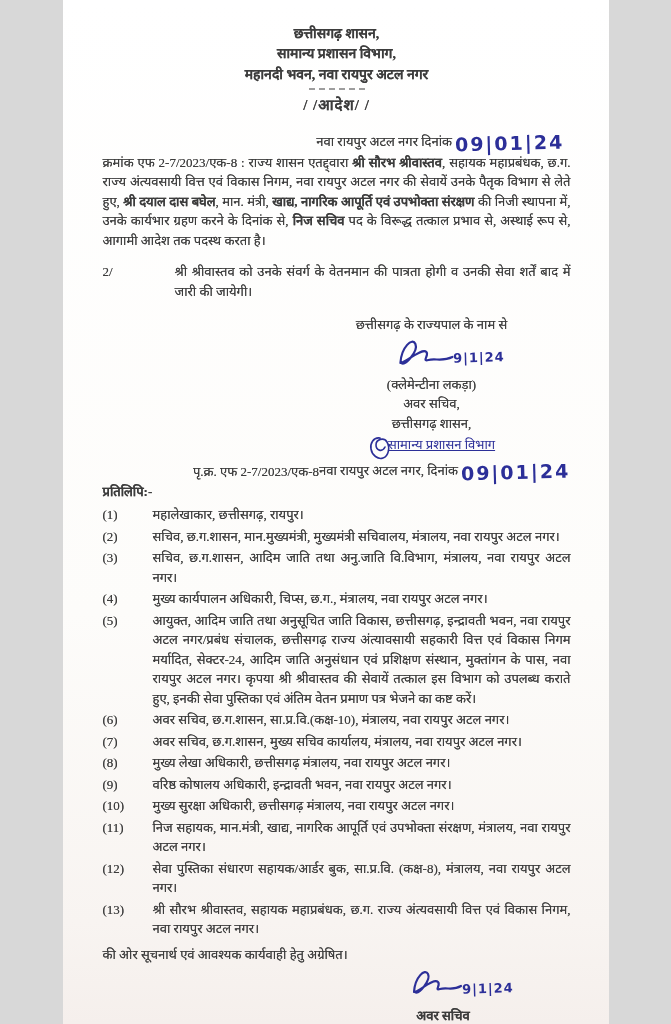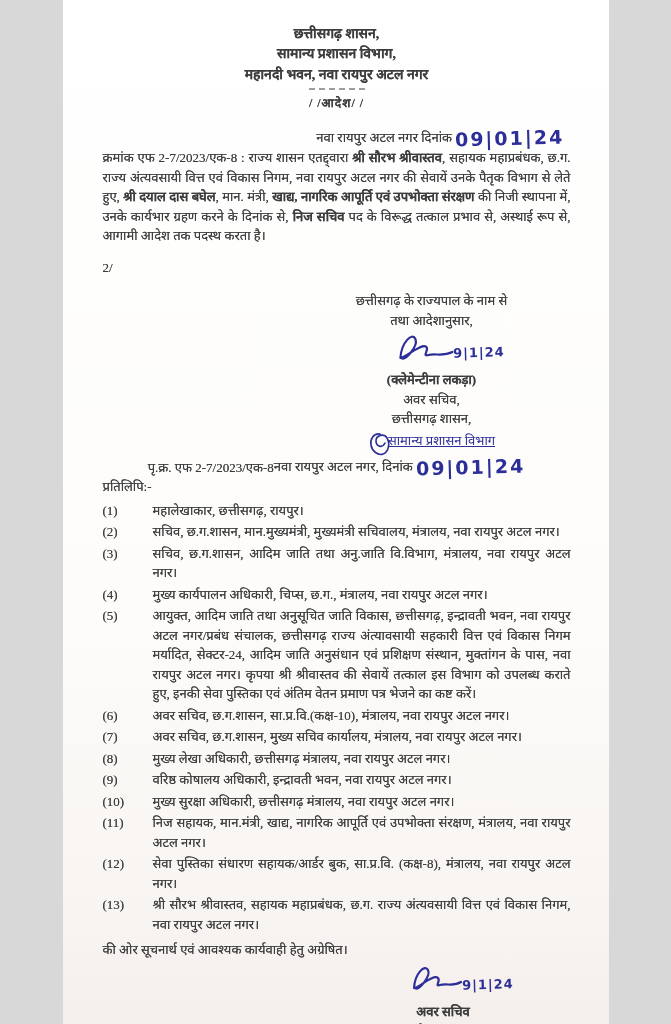--- a/index.html
+++ b/index.html
@@ -13,21 +13,21 @@
     font-family:"Liberation Serif","DejaVu Sans",serif;
     font-size:13px;
     line-height:1.5;
     box-sizing:border-box;
     padding:24px 38px 10px 40px;
     text-shadow:0 0 .5px rgba(70,70,70,.75);
   }
   .center{text-align:center;}
   .hdr{font-weight:700;font-size:14px;line-height:1.45;}
   .divider{width:56px;border-top:2px dashed #6a6a6a;margin:3px auto 4px auto;opacity:.65;}
-  .order-title{font-weight:700;font-size:12px;letter-spacing:1px;margin-top:2px;}
+  .order-title{font-weight:700;font-size:15px;letter-spacing:1px;margin-top:2px;}
   .dateline{text-align:right;margin-top:16px;padding-right:6px;}
   .hand{
     display:inline-block;
     color:#2c2f98;
     font-family:"DejaVu Sans",sans-serif;
     font-weight:700;
     font-size:19px;
     letter-spacing:2px;
     transform:rotate(-1.5deg);
     text-shadow:none;
@@ -41,24 +41,24 @@
   .para2 .pnum{width:72px;flex:0 0 auto;}
   .para2 .ptext{flex:1;text-align:justify;}
   .sign-top{width:270px;margin:14px 4px 0 auto;text-align:center;position:relative;}
   .sign-bottom{width:235px;margin:2px 10px 0 auto;text-align:center;position:relative;}
   .sigline{white-space:nowrap;}
   .sig-wrap{height:40px;position:relative;}
   .sig-wrap svg{position:absolute;left:50%;top:0;transform:translateX(-60%);}
   .sig-date{position:absolute;left:58%;top:16px;}
   .stamp-line{white-space:nowrap;position:relative;text-align:center;}
   .stamp-line svg{vertical-align:middle;margin-right:-4px;position:relative;top:2px;}
-  .ref-row{display:flex;justify-content:center;align-items:flex-end;margin-top:2px;}
+  .ref-row{display:flex;justify-content:flex-end;align-items:flex-end;margin-top:2px;}
   .ref-left{white-space:nowrap;}
   .ref-right{white-space:nowrap;text-align:right;}
-  .copy-label{margin-top:0px;}
+  .copy-label{margin-top:0px;font-weight:bold;}
   .copies{margin-top:4px;}
   .copy-row{display:flex;margin-bottom:2px;}
   .copy-num{width:50px;flex:0 0 auto;}
   .copy-text{flex:1;text-align:justify;}
   .footer-line{margin-top:6px;}
   .blue{color:#2c2f98;text-shadow:none;}
 </style>
 </head>
 <body>
 
@@ -76,32 +76,32 @@
     <span>नवा रायपुर अटल नगर दिनांक</span>
     <span class="hand">09|01|24</span>
   </div>
 
   <div class="para">
     <span>क्रमांक एफ 2-7/2023/एक-8 : राज्य शासन एतद्द्वारा </span><b>श्री सौरभ श्रीवास्तव</b><span>, सहायक महाप्रबंधक, छ.ग. राज्य अंत्यवसायी वित्त एवं विकास निगम, नवा रायपुर अटल नगर की सेवायें उनके पैतृक विभाग से लेते हुए, </span><b>श्री दयाल दास बघेल</b><span>, मान. मंत्री, </span><b>खाद्य, नागरिक आपूर्ति एवं उपभोक्ता संरक्षण</b><span> की निजी स्थापना में, उनके कार्यभार ग्रहण करने के दिनांक से, </span><b>निज सचिव</b><span> पद के विरूद्ध तत्काल प्रभाव से, अस्थाई रूप से, आगामी आदेश तक पदस्थ करता है।</span>
   </div>
 
   <div class="para2">
     <span class="pnum">2/</span>
+    <span class="ptext">श्री श्रीवास्तव को उनके संवर्ग के वेतनमान की पात्रता होगी व उनकी सेवा शर्तें बाद में जारी की जायेगी।</span>
   </div>
 
   <div class="sign-top">
     <div class="sigline">छत्तीसगढ़ के राज्यपाल के नाम से</div>
-    <div class="sigline">तथा आदेशानुसार,</div>
     <div class="sig-wrap">
       <svg width="66" height="36" viewBox="0 0 66 36">
         <path d="M8,28 C9,12 20,2 23,9 C26,16 13,31 9,28 C16,25 30,13 34,17 C37,20 29,27 36,25 C43,23 50,27 60,22" fill="none" stroke="#2c2f98" stroke-width="2.2" stroke-linecap="round"></path>
       </svg>
       <span class="hand small sig-date">9|1|24</span>
     </div>
-    <div class="sigline" style="font-weight:700;">(क्लेमेन्टीना लकड़ा)</div>
+    <div class="sigline" style="font-weight:400;">(क्लेमेन्टीना लकड़ा)</div>
     <div class="sigline">अवर सचिव,</div>
     <div class="sigline">छत्तीसगढ़ शासन,</div>
     <div class="stamp-line">
       <svg width="24" height="26" viewBox="0 0 24 26">
         <path d="M12,3 C5,2 2,9 3,14 C4,20 10,25 15,23 C21,21 22,12 19,7 C16,2 8,4 8,10 C8,15 14,18 17,12" fill="none" stroke="#2c2f98" stroke-width="1.6" stroke-linecap="round"></path>
       </svg><span class="blue" style="text-decoration:underline;">सामान्य प्रशासन विभाग</span>
     </div>
   </div>
 
   <div class="ref-row">

